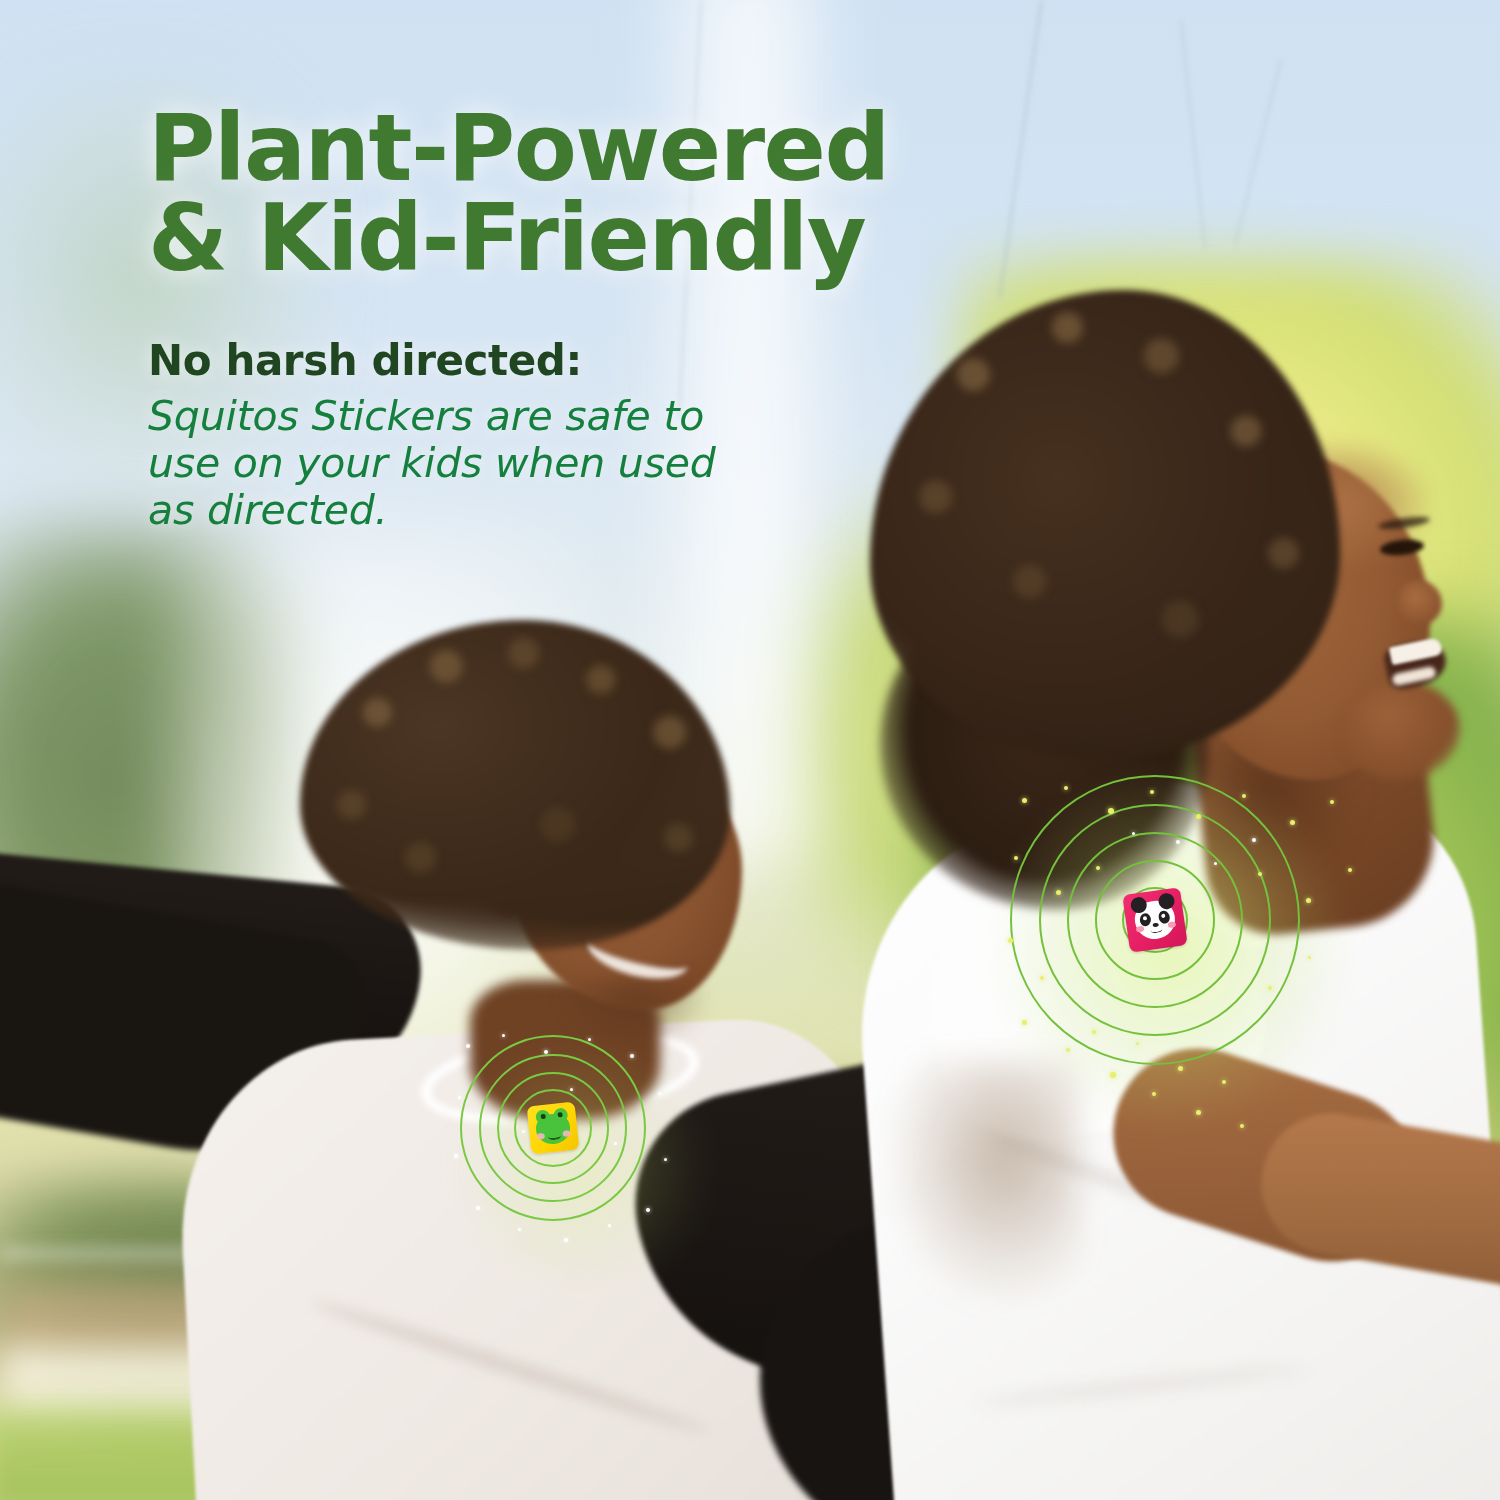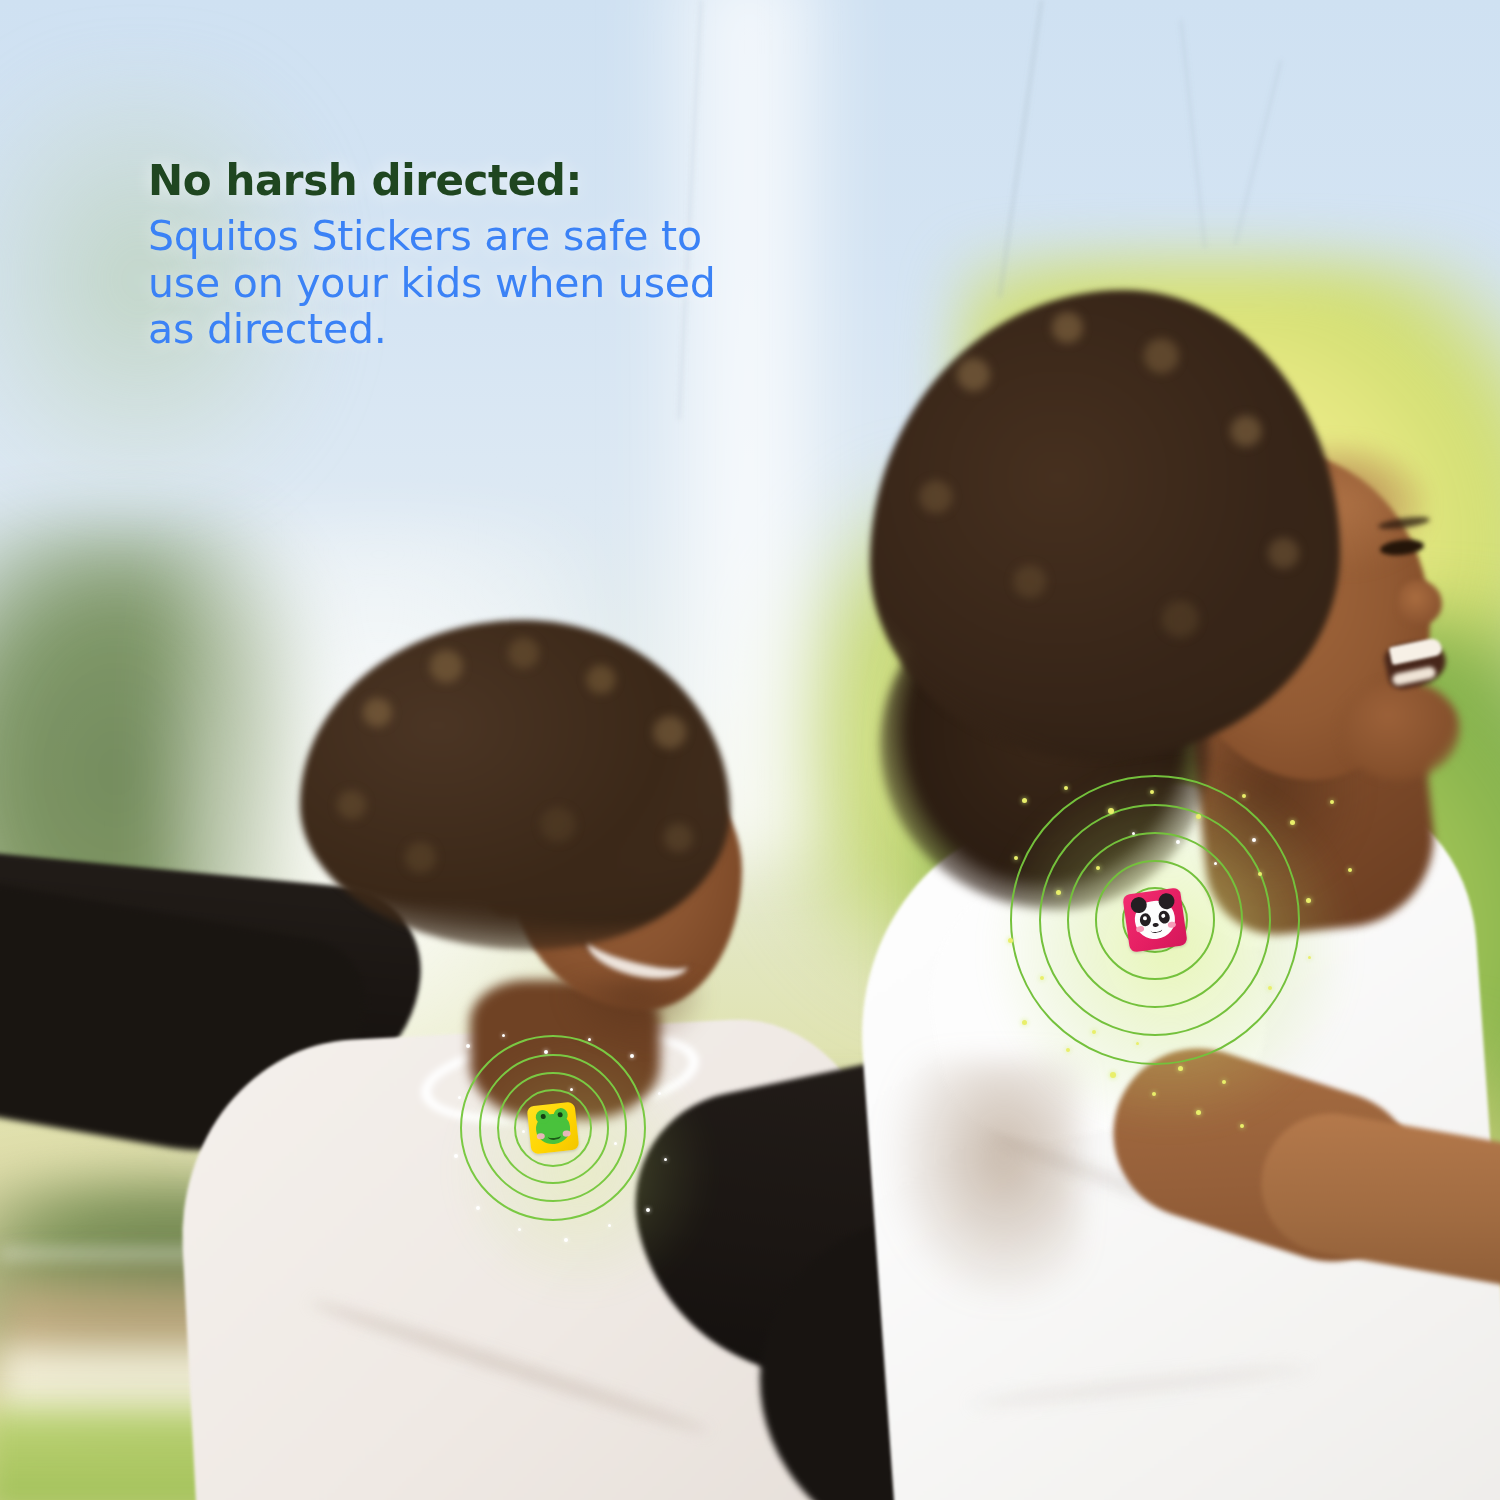--- a/index.html
+++ b/index.html
@@ -502,25 +502,26 @@
     color:#1f4620;
     font-family:"DejaVu Sans", sans-serif;
     text-shadow:0 0 18px rgba(255,255,255,.6);
   }
   .sub-body {
     margin-top:8px;
     font-size:41px;
     line-height:1.14;
     font-weight:400;
     letter-spacing:-.2px;
-    color:#3b82f6;
+    color:#15803d;
     font-family:"DejaVu Sans", sans-serif;
     text-shadow:0 0 18px rgba(255,255,255,.6);
     max-width:700px;
     white-space:pre-line;
+    font-style:italic;
   }
 </style>
 </head>
 <body>
 
 <div id="stage">
 
   <div class="photo">
     <div class="sky"></div>
 
@@ -708,19 +709,21 @@
       <div class="frog-eye r">
           <div class="frog-pupil r"></div>
         </div>
       <div class="frog-cheek l"></div>
       <div class="frog-cheek r"></div>
       <div class="frog-mouth"></div>
     </div>
   </div>
 
   <div class="copy">
+    <div class="headline">Plant-Powered
+&amp; Kid-Friendly</div>
     <div class="sub-strong">No harsh directed:</div>
     <div class="sub-body">Squitos Stickers are safe to
 use on your kids when used
 as directed.</div>
   </div>
 
 </div>
 
 </body></html>

